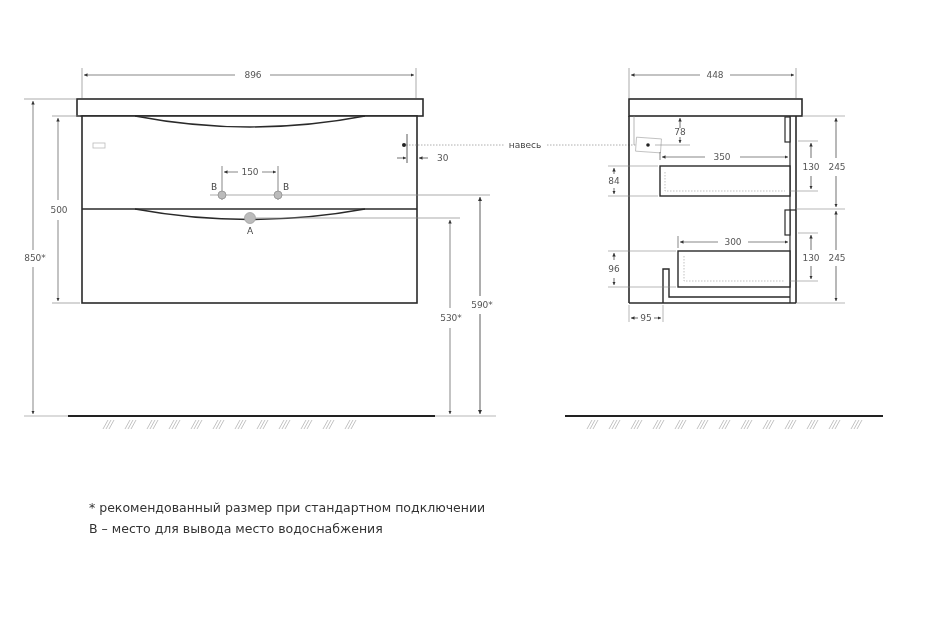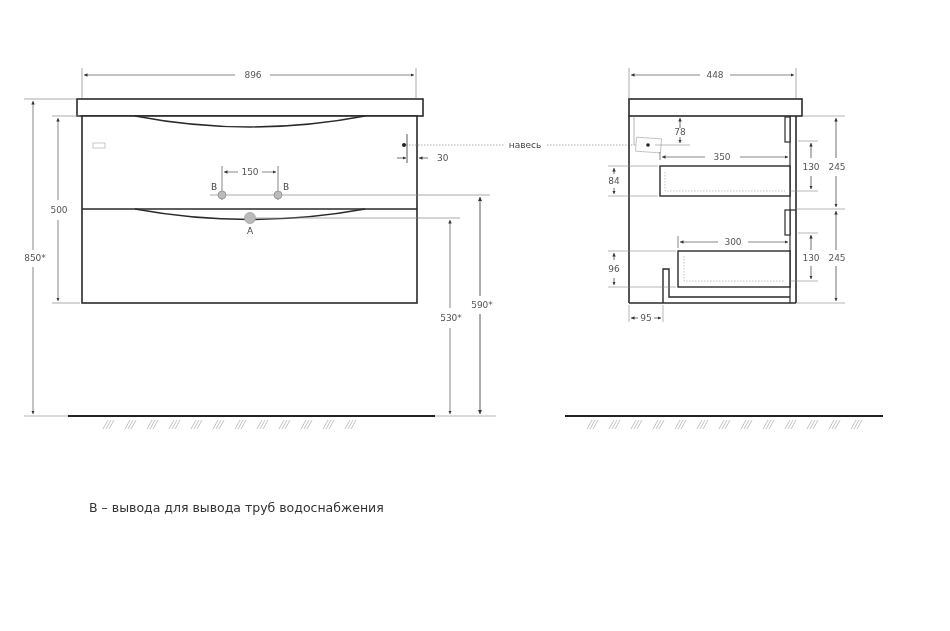--- a/index.html
+++ b/index.html
@@ -179,14 +179,15 @@
     <text class="dimtxt" x="646" y="321" text-anchor="middle">95</text>
 
     <line x1="565" y1="416" x2="883" y2="416" stroke="#222" stroke-width="2.2"></line>
     <g stroke="#999" stroke-width="0.6">
       <path d="M587,429 L592,420 M590,429 L595,420 M593,429 L598,420 M609,429 L614,420 M612,429 L617,420 M615,429 L620,420 M631,429 L636,420 M634,429 L639,420 M637,429 L642,420 M653,429 L658,420 M656,429 L661,420 M659,429 L664,420 M675,429 L680,420 M678,429 L683,420 M681,429 L686,420 M697,429 L702,420 M700,429 L705,420 M703,429 L708,420 M719,429 L724,420 M722,429 L727,420 M725,429 L730,420 M741,429 L746,420 M744,429 L749,420 M747,429 L752,420 M763,429 L768,420 M766,429 L771,420 M769,429 L774,420 M785,429 L790,420 M788,429 L793,420 M791,429 L796,420 M807,429 L812,420 M810,429 L815,420 M813,429 L818,420 M829,429 L834,420 M832,429 L837,420 M835,429 L840,420 M851,429 L856,420 M854,429 L859,420 M857,429 L862,420"></path>
     </g>
   </g>
 </svg>
 
 <div class="notes">
-  <div>В – вывода для вывода труб водоснабжения</div>
+  <div>* рекомендованный размер при стандартном подключении</div>
+  <div>В – место для вывода место водоснабжения</div>
 </div>
 
 </body></html>

